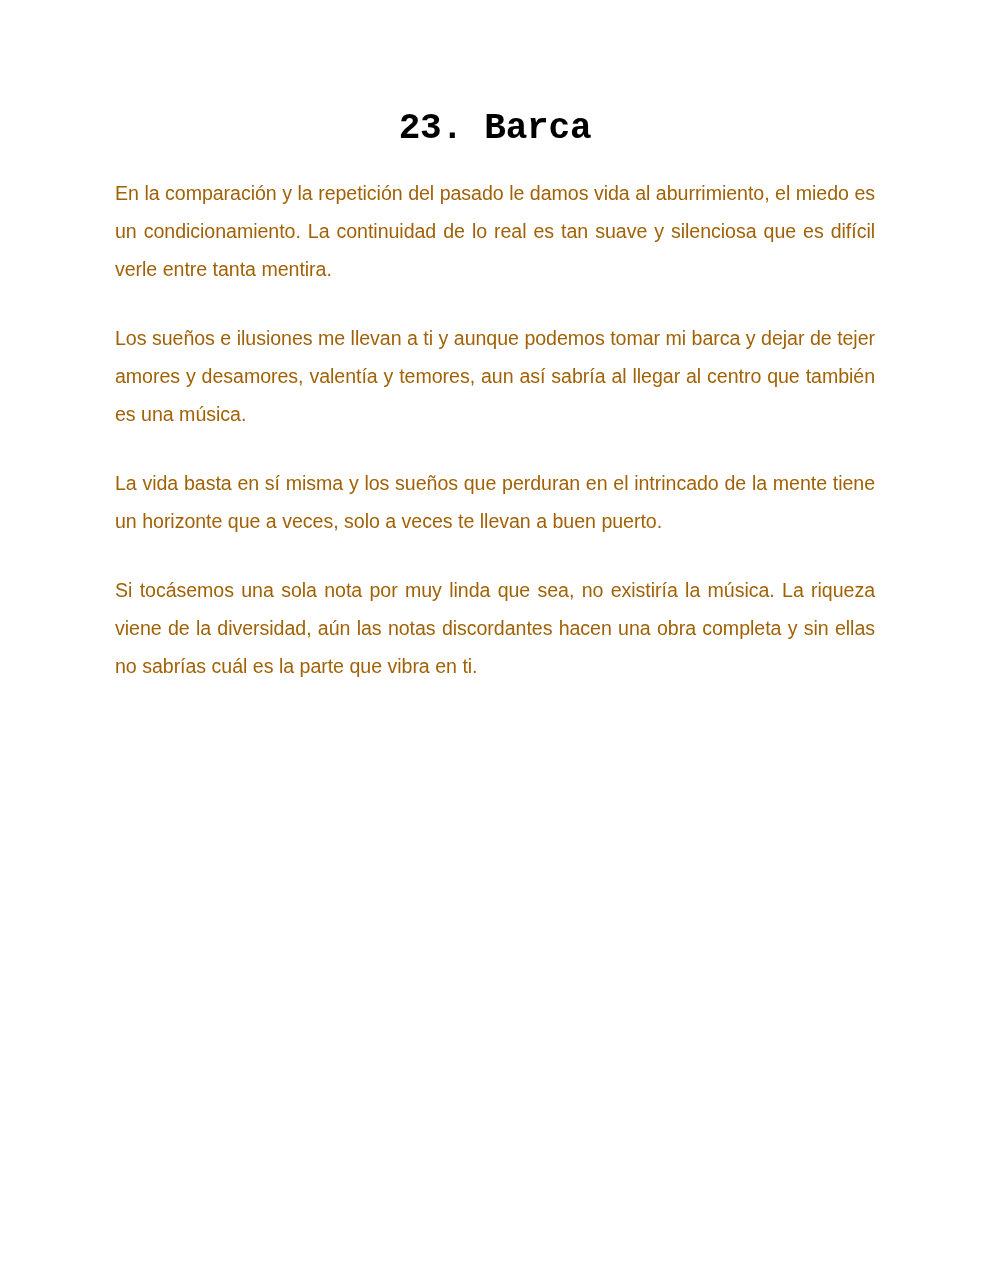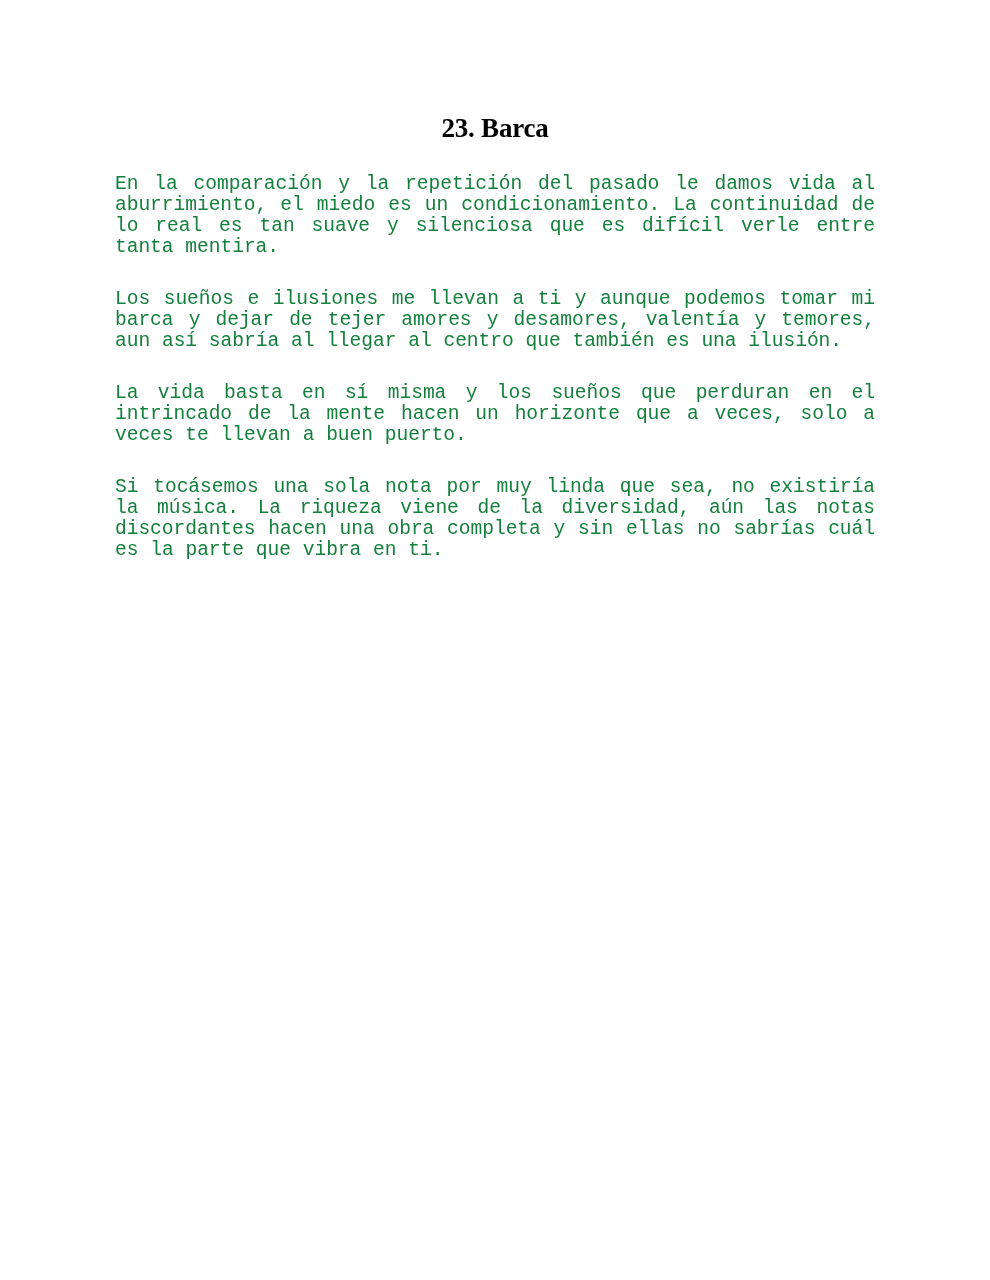--- a/index.html
+++ b/index.html
@@ -28,59 +28,59 @@
     position: absolute;
     left: 115px;
     top: 0;
     width: 760px;
   }
 
   .doc-title {
     margin: 0;
     padding: 0;
     text-align: center;
-    font-family: Liberation Serif, serif;
+    font-family: Liberation Mono, monospace;
     font-weight: bold;
-    font-size: 27px;
+    font-size: 36px;
     line-height: 31px;
     letter-spacing: -0.2px;
     color: #000000;
     padding-top: 113px;
   }
 
   .paragraphs {
     margin-top: 30px;
   }
 
   .para {
     margin: 0 0 31px 0;
     padding: 0;
-    font-family: Liberation Mono, monospace;
+    font-family: Liberation Sans, sans-serif;
     font-size: 19.6px;
-    line-height: 21px;
-    color: #15803d;
+    line-height: 38px;
+    color: #a16207;
     text-align: justify;
     text-justify: inter-word;
     word-spacing: 0.1px;
     letter-spacing: -0.05px;
   }
 
   .para:last-child {
     margin-bottom: 8px;
   }
 </style>
 </head>
 <body>
 
 <div class="page">
   <div class="content">
 
     <h1 class="doc-title">23. Barca</h1>
 
     <div class="paragraphs">
       <p class="para">En la comparación y la repetición del pasado le damos vida al aburrimiento, el miedo es un condicionamiento. La continuidad de lo real es tan suave y silenciosa que es difícil verle entre tanta mentira.</p>
-      <p class="para">Los sueños e ilusiones me llevan a ti y aunque podemos tomar mi barca y dejar de tejer amores y desamores, valentía y temores, aun así sabría al llegar al centro que también es una ilusión.</p>
-      <p class="para">La vida basta en sí misma y los sueños que perduran en el intrincado de la mente hacen un horizonte que a veces, solo a veces te llevan a buen puerto.</p>
+      <p class="para">Los sueños e ilusiones me llevan a ti y aunque podemos tomar mi barca y dejar de tejer amores y desamores, valentía y temores, aun así sabría al llegar al centro que también es una música.</p>
+      <p class="para">La vida basta en sí misma y los sueños que perduran en el intrincado de la mente tiene un horizonte que a veces, solo a veces te llevan a buen puerto.</p>
       <p class="para">Si tocásemos una sola nota por muy linda que sea, no existiría la música. La riqueza viene de la diversidad, aún las notas discordantes hacen una obra completa y sin ellas no sabrías cuál es la parte que vibra en ti.</p>
     </div>
 
   </div>
 </div>
 
 </body></html>

